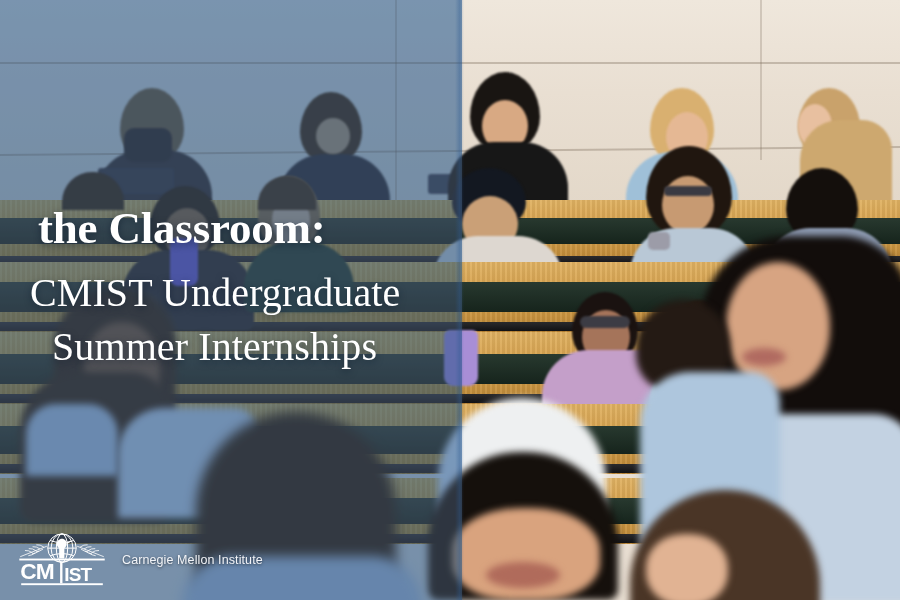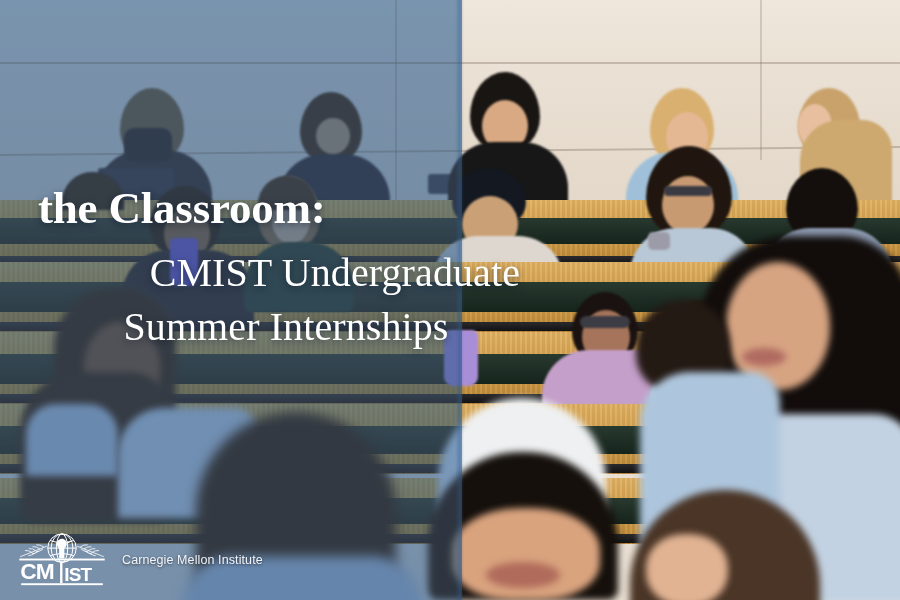--- a/index.html
+++ b/index.html
@@ -52,23 +52,23 @@
   
   .titlewrap{position:absolute;left:0;top:186px;width:520px;z-index:30;}
   .tline{
     display:block;white-space:nowrap;color:#ffffff;
     padding-left:38px;line-height:1.0;
     text-shadow:0 2px 7px rgba(10,22,40,.55);
   }
   .tl-bold{font-weight:700;font-size:45px;letter-spacing:-.2px;}
   .tl-light{font-weight:400;font-size:40px;letter-spacing:.1px;}
   .tl1{margin-top:2px;}
-  .tl2{margin-top:0;}
-  .tl3{margin-top:22px;padding-left:30px;text-align:right;}
-  .tl4{margin-top:14px;padding-left:52px;text-align:center;}
+  .tl2{margin-top:20px;}
+  .tl3{margin-top:22px;padding-left:30px;}
+  .tl4{margin-top:14px;padding-left:52px;}
 
   
   .logo{position:absolute;left:14px;bottom:12px;z-index:35;display:flex;align-items:center;gap:12px;}
   .logo-mark{width:96px;height:56px;flex:0 0 auto;}
   .logo-text{display:flex;flex-direction:column;justify-content:center;
              font-family:"Liberation Sans", sans-serif;color:#f2f4f8;
              font-size:12.5px;line-height:1.32;letter-spacing:.1px;
              text-shadow:0 1px 3px rgba(0,0,0,.55);}
 </style>
 </head>

